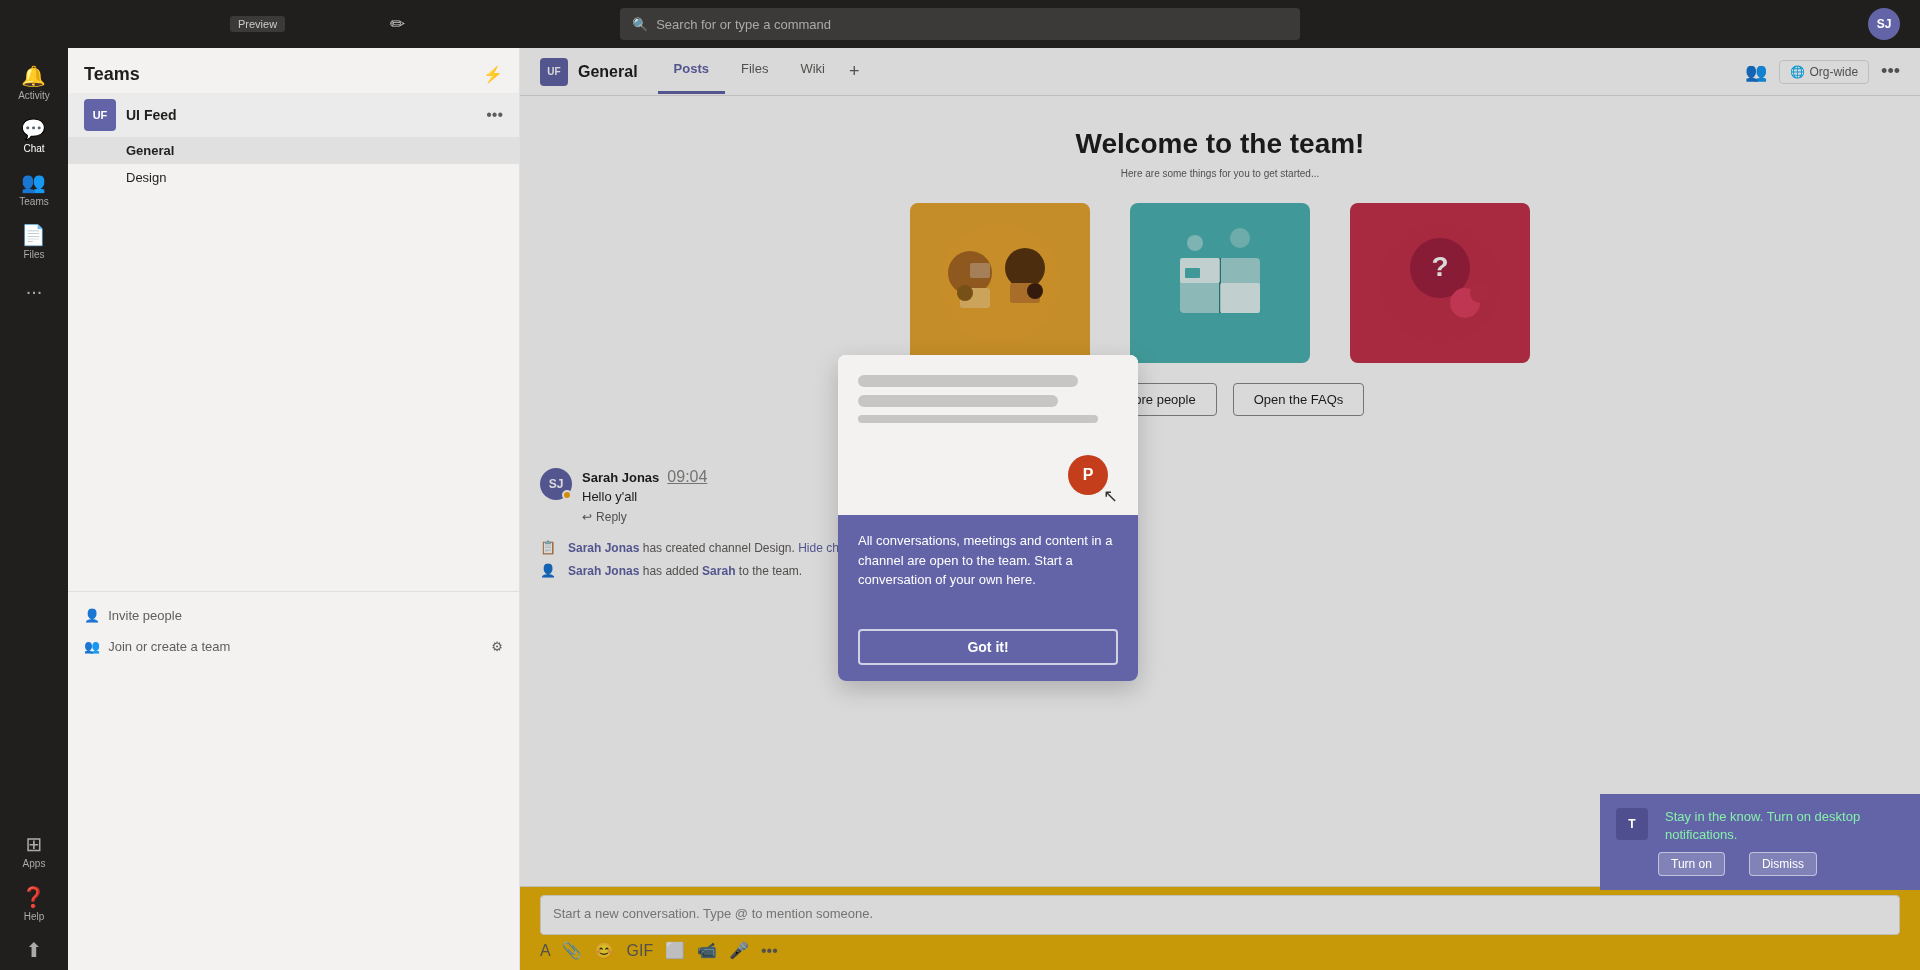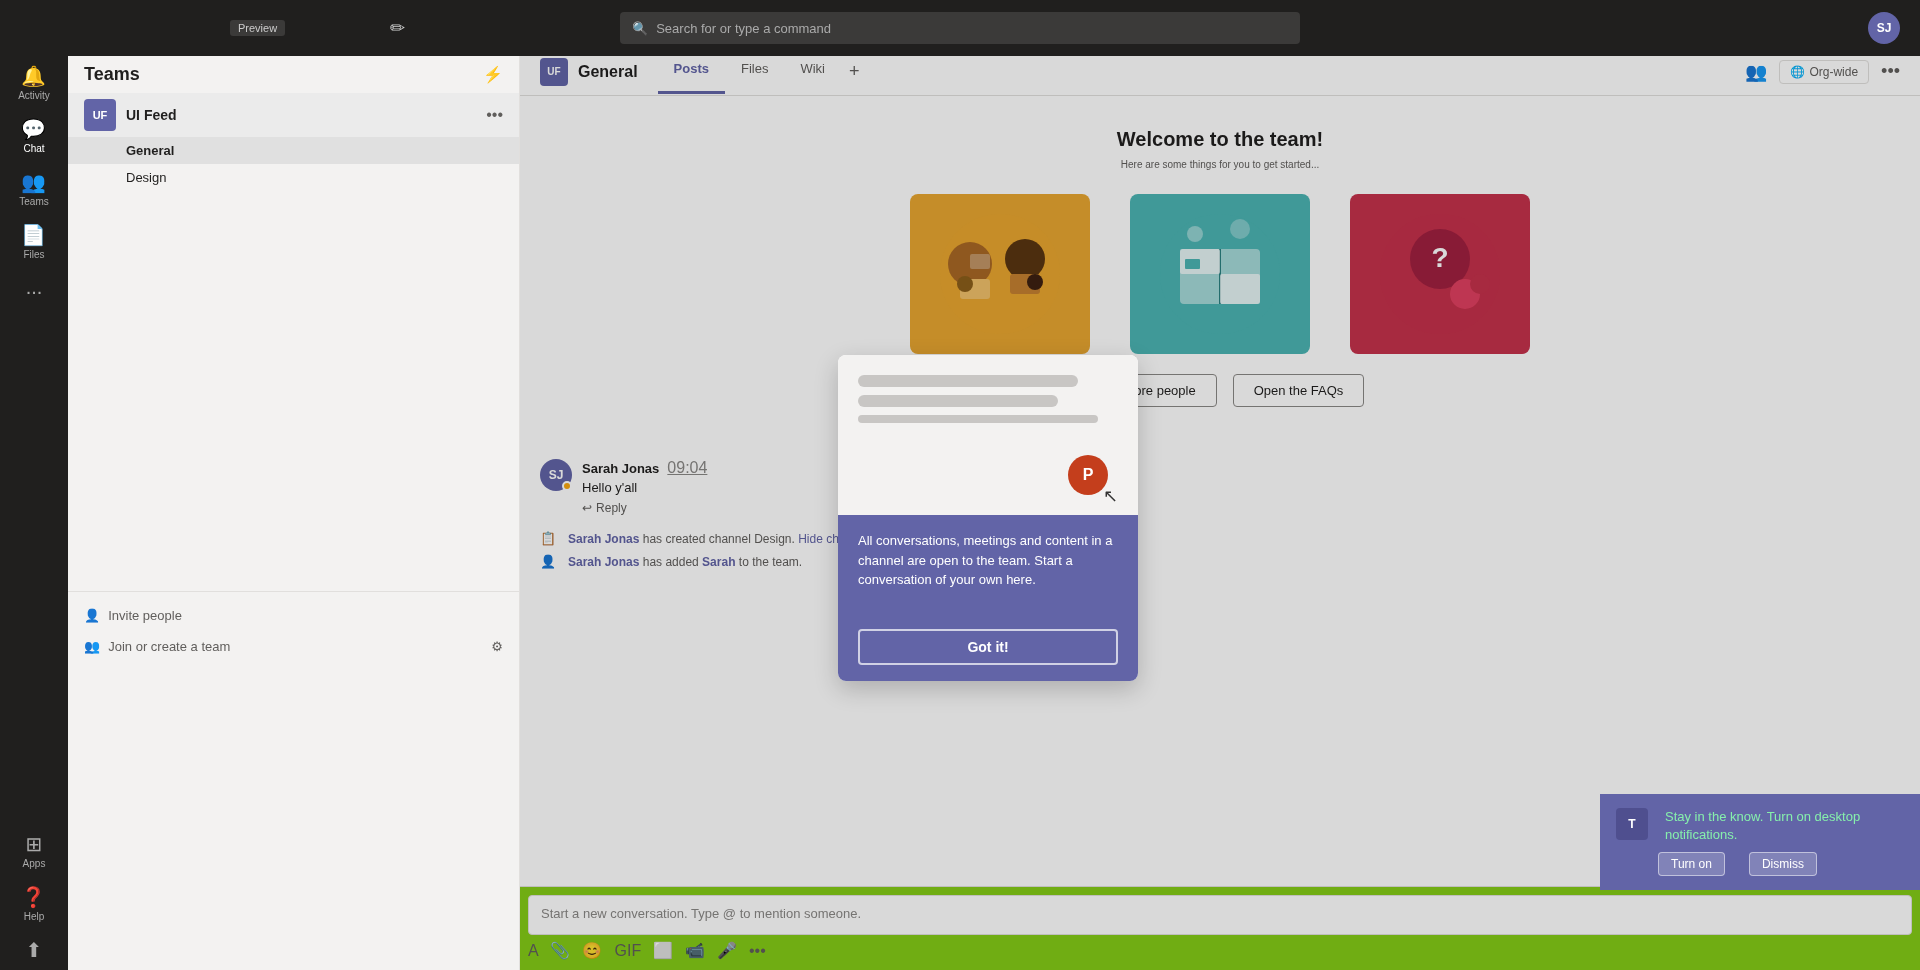--- a/index.html
+++ b/index.html
@@ -1,20 +1,20 @@
 <!DOCTYPE html>
 <html><head>
   <meta charset="utf-8">
   <style>
     * { box-sizing: border-box; margin: 0; padding: 0; }
     body { font-family: 'Segoe UI', sans-serif; background: #f3f2f1; width: 1920px; height: 970px; overflow: hidden; }
 
     
     .top-bar {
-      position: fixed; top: 0; left: 0; right: 0; height: 56px;
+      position: fixed; top: 0; left: 0; right: 0; height: 48px;
       background: #201f1e; display: flex; align-items: center; justify-content: center; z-index: 100;
     }
     .preview-badge {
       position: absolute; left: 230px;
       background: #3b3a39; color: #ccc; font-size: 11px; padding: 2px 8px; border-radius: 3px;
     }
     .edit-icon {
       position: absolute; left: 390px; color: #ccc; font-size: 18px; cursor: pointer;
     }
     .search-bar {
@@ -113,21 +113,21 @@
     .org-wide-btn {
       display: flex; align-items: center; gap: 4px; padding: 4px 10px;
       border: 1px solid #e1dfdd; border-radius: 4px; font-size: 12px; color: #605e5c; cursor: pointer;
     }
     .more-icon { color: #605e5c; cursor: pointer; font-size: 18px; }
 
     
     .welcome-section {
       padding: 32px 40px 20px; text-align: center; flex-shrink: 0; position: relative;
     }
-    .welcome-title { font-size: 20px; font-weight: 700; color: #201f1e; margin-bottom: 8px; }
+    .welcome-title { font-size: 28px; font-weight: 700; color: #201f1e; margin-bottom: 8px; }
     .welcome-subtitle { font-size: 10px; color: #605e5c; margin-bottom: 24px; }
     .welcome-cards { display: flex; justify-content: center; gap: 40px; margin-bottom: 20px; }
     .welcome-card { width: 180px; height: 160px; border-radius: 8px; overflow: hidden; }
     .welcome-card-1 { background: #e8a630; }
     .welcome-card-2 { background: #4bb4b3; }
     .welcome-card-3 { background: #c4314b; }
     .welcome-actions { display: flex; justify-content: center; gap: 16px; margin-bottom: 16px; }
     .action-btn {
       padding: 8px 20px; border: 1px solid #8a8886; border-radius: 4px;
       font-size: 13px; color: #201f1e; background: white; cursor: pointer;
@@ -161,21 +161,21 @@
 
     
     .activity-row { display: flex; align-items: center; padding: 4px 0; font-size: 13px; color: #605e5c; gap: 8px; }
     .activity-icon { width: 20px; color: #605e5c; flex-shrink: 0; }
     .activity-text { font-size: 12px; }
     .activity-link { color: #6264a7; cursor: pointer; font-weight: 600; }
     .hide-link { color: #6264a7; cursor: pointer; }
 
     
     .message-input-area {
-      border-top: 1px solid #e1dfdd; padding: 8px 8px; background: #84cc16; flex-shrink: 0;
+      border-top: 1px solid #e1dfdd; padding: 8px 20px; background: #eab308; flex-shrink: 0;
     }
     .message-input-box {
       border: 1px solid #e1dfdd; border-radius: 4px; padding: 10px 12px;
       font-size: 13px; color: #8a8886; background: white; cursor: text;
       min-height: 40px;
     }
     .message-toolbar { display: flex; align-items: center; gap: 12px; padding: 6px 0 2px; }
     .toolbar-icon { color: #605e5c; cursor: pointer; font-size: 16px; }
 
     

